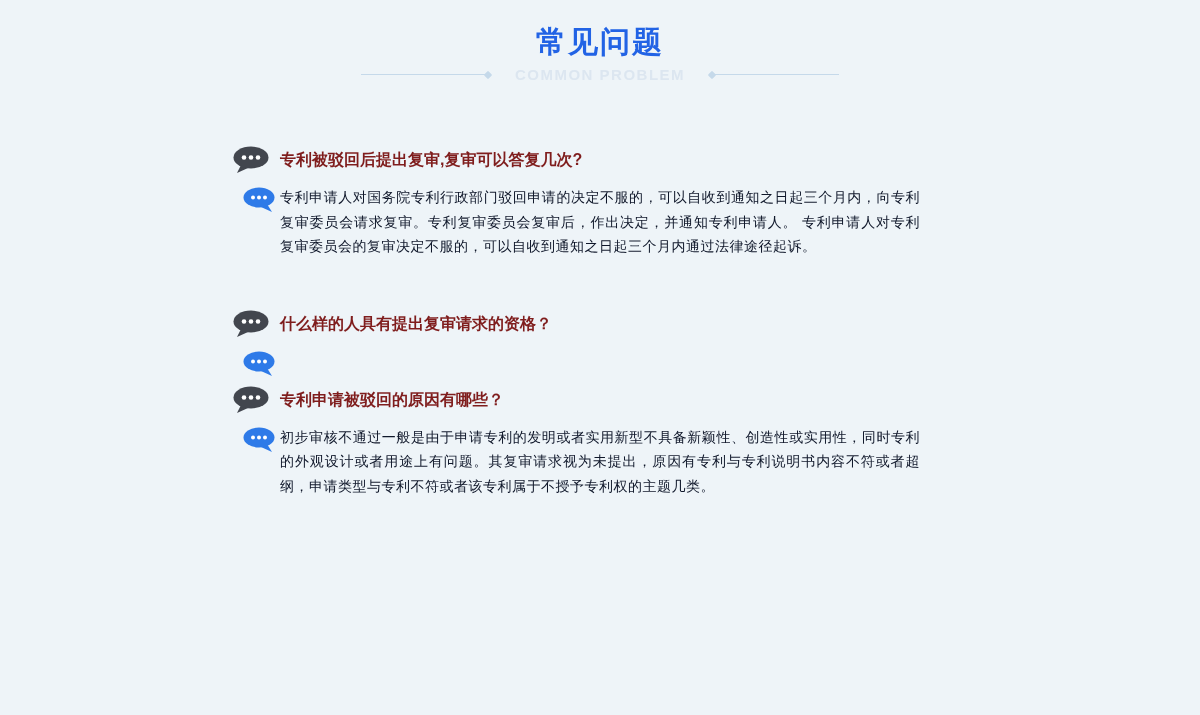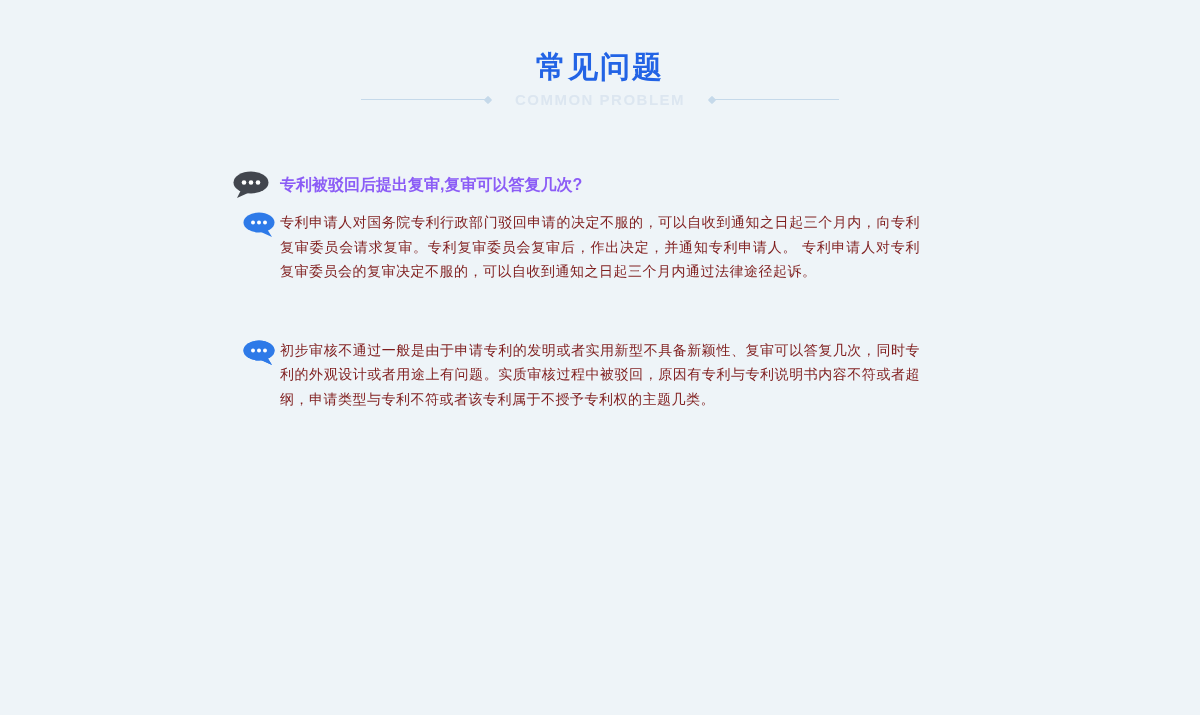--- a/index.html
+++ b/index.html
@@ -13,21 +13,21 @@
     font-family: "Liberation Sans", "DejaVu Sans", sans-serif;
     overflow: hidden;
   }
   .page {
     width: 1200px;
     height: 715px;
     position: relative;
   }
   
   header {
-    padding-top: 50px;
+    padding-top: 25px;
     text-align: center;
   }
   .page-title {
     margin: 0;
     font-size: 30px;
     line-height: 34px;
     font-weight: bold;
     color: #2263e5;
     letter-spacing: 2px;
   }
@@ -81,38 +81,38 @@
     left: -48px;
     top: -3px;
     width: 38px;
     height: 28px;
   }
   .q-text {
     margin: 0;
     font-size: 16px;
     line-height: 22px;
     font-weight: bold;
-    color: #8b5cf6;
+    color: #7f1d1d;
   }
   .a-row {
     position: relative;
     margin-top: 14px;
   }
   .a-icon {
     position: absolute;
     left: -37px;
     top: 2px;
     width: 34px;
     height: 26px;
   }
   .a-text p {
     margin: 0;
     font-size: 14px;
     line-height: 24.5px;
-    color: #7f1d1d;
+    color: #0f172a;
     text-align: justify;
     letter-spacing: 0.5px;
   }
 </style>
 </head>
 <body>
 
 <div class="page">
 
   <header>
@@ -149,46 +149,70 @@
             <circle cx="22" cy="10.5" r="2" fill="#ffffff"></circle>
           </svg>
         </span>
         <div class="a-text">
           <p>专利申请人对国务院专利行政部门驳回申请的决定不服的，可以自收到通知之日起三个月内，向专利复审委员会请求复审。专利复审委员会复审后，作出决定，并通知专利申请人。 专利申请人对专利复审委员会的复审决定不服的，可以自收到通知之日起三个月内通过法律途径起诉。</p>
         </div>
       </div>
     </section>
 
     <section class="faq-item">
+      <div class="q-row">
+        <span class="q-icon">
+          <svg width="38" height="28" viewBox="0 0 38 28">
+            <path d="M9 19 L5 27 L16 22 Z" fill="#42464e"></path>
+            <ellipse cx="19" cy="11.5" rx="17.5" ry="11" fill="#42464e"></ellipse>
+            <circle cx="12" cy="11.5" r="2.3" fill="#ffffff"></circle>
+            <circle cx="19" cy="11.5" r="2.3" fill="#ffffff"></circle>
+            <circle cx="26" cy="11.5" r="2.3" fill="#ffffff"></circle>
+          </svg>
+        </span>
+        <h2 class="q-text">什么样的人具有提出复审请求的资格？</h2>
+      </div>
       <div class="a-row">
         <span class="a-icon">
           <svg width="34" height="26" viewBox="0 0 34 26">
             <path d="M24 17 L29 25 L18 20 Z" fill="#2e7ae8"></path>
             <ellipse cx="16" cy="10.5" rx="15.5" ry="10" fill="#2e7ae8"></ellipse>
             <circle cx="10" cy="10.5" r="2" fill="#ffffff"></circle>
             <circle cx="16" cy="10.5" r="2" fill="#ffffff"></circle>
             <circle cx="22" cy="10.5" r="2" fill="#ffffff"></circle>
           </svg>
         </span>
         <div class="a-text">
         </div>
       </div>
     </section>
 
     <section class="faq-item">
+      <div class="q-row">
+        <span class="q-icon">
+          <svg width="38" height="28" viewBox="0 0 38 28">
+            <path d="M9 19 L5 27 L16 22 Z" fill="#42464e"></path>
+            <ellipse cx="19" cy="11.5" rx="17.5" ry="11" fill="#42464e"></ellipse>
+            <circle cx="12" cy="11.5" r="2.3" fill="#ffffff"></circle>
+            <circle cx="19" cy="11.5" r="2.3" fill="#ffffff"></circle>
+            <circle cx="26" cy="11.5" r="2.3" fill="#ffffff"></circle>
+          </svg>
+        </span>
+        <h2 class="q-text">专利申请被驳回的原因有哪些？</h2>
+      </div>
       <div class="a-row">
         <span class="a-icon">
           <svg width="34" height="26" viewBox="0 0 34 26">
             <path d="M24 17 L29 25 L18 20 Z" fill="#2e7ae8"></path>
             <ellipse cx="16" cy="10.5" rx="15.5" ry="10" fill="#2e7ae8"></ellipse>
             <circle cx="10" cy="10.5" r="2" fill="#ffffff"></circle>
             <circle cx="16" cy="10.5" r="2" fill="#ffffff"></circle>
             <circle cx="22" cy="10.5" r="2" fill="#ffffff"></circle>
           </svg>
         </span>
         <div class="a-text">
-          <p>初步审核不通过一般是由于申请专利的发明或者实用新型不具备新颖性、复审可以答复几次，同时专利的外观设计或者用途上有问题。实质审核过程中被驳回，原因有专利与专利说明书内容不符或者超纲，申请类型与专利不符或者该专利属于不授予专利权的主题几类。</p>
+          <p>初步审核不通过一般是由于申请专利的发明或者实用新型不具备新颖性、创造性或实用性，同时专利的外观设计或者用途上有问题。其复审请求视为未提出，原因有专利与专利说明书内容不符或者超纲，申请类型与专利不符或者该专利属于不授予专利权的主题几类。</p>
         </div>
       </div>
     </section>
 
   </main>
 </div>
 
 </body></html>

